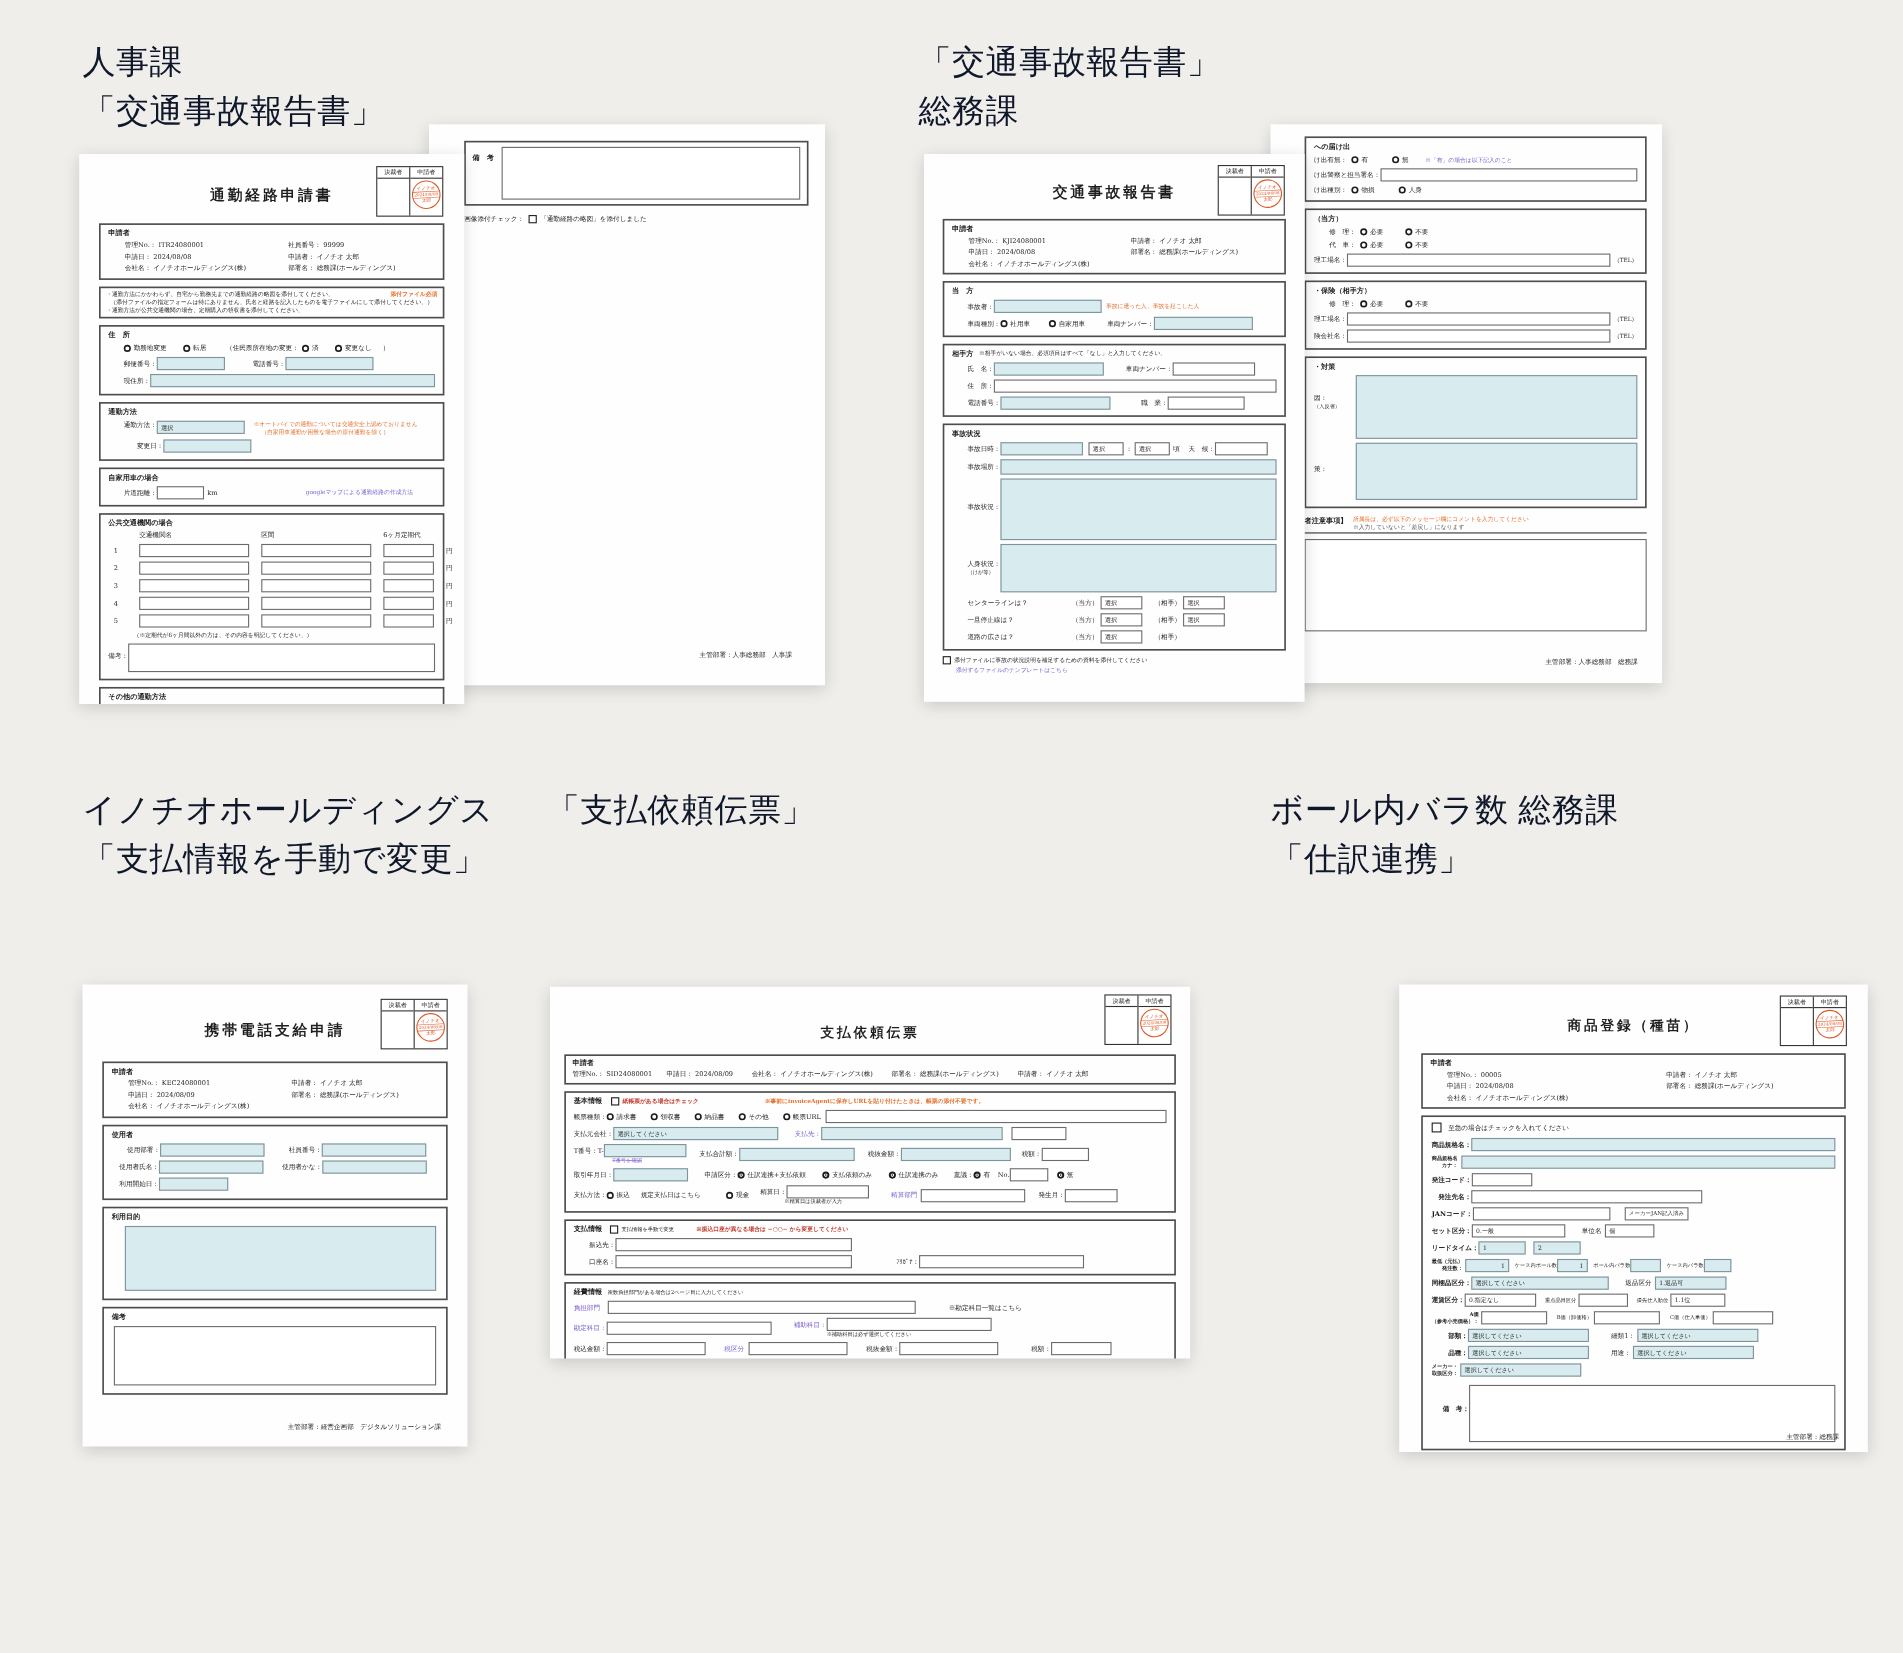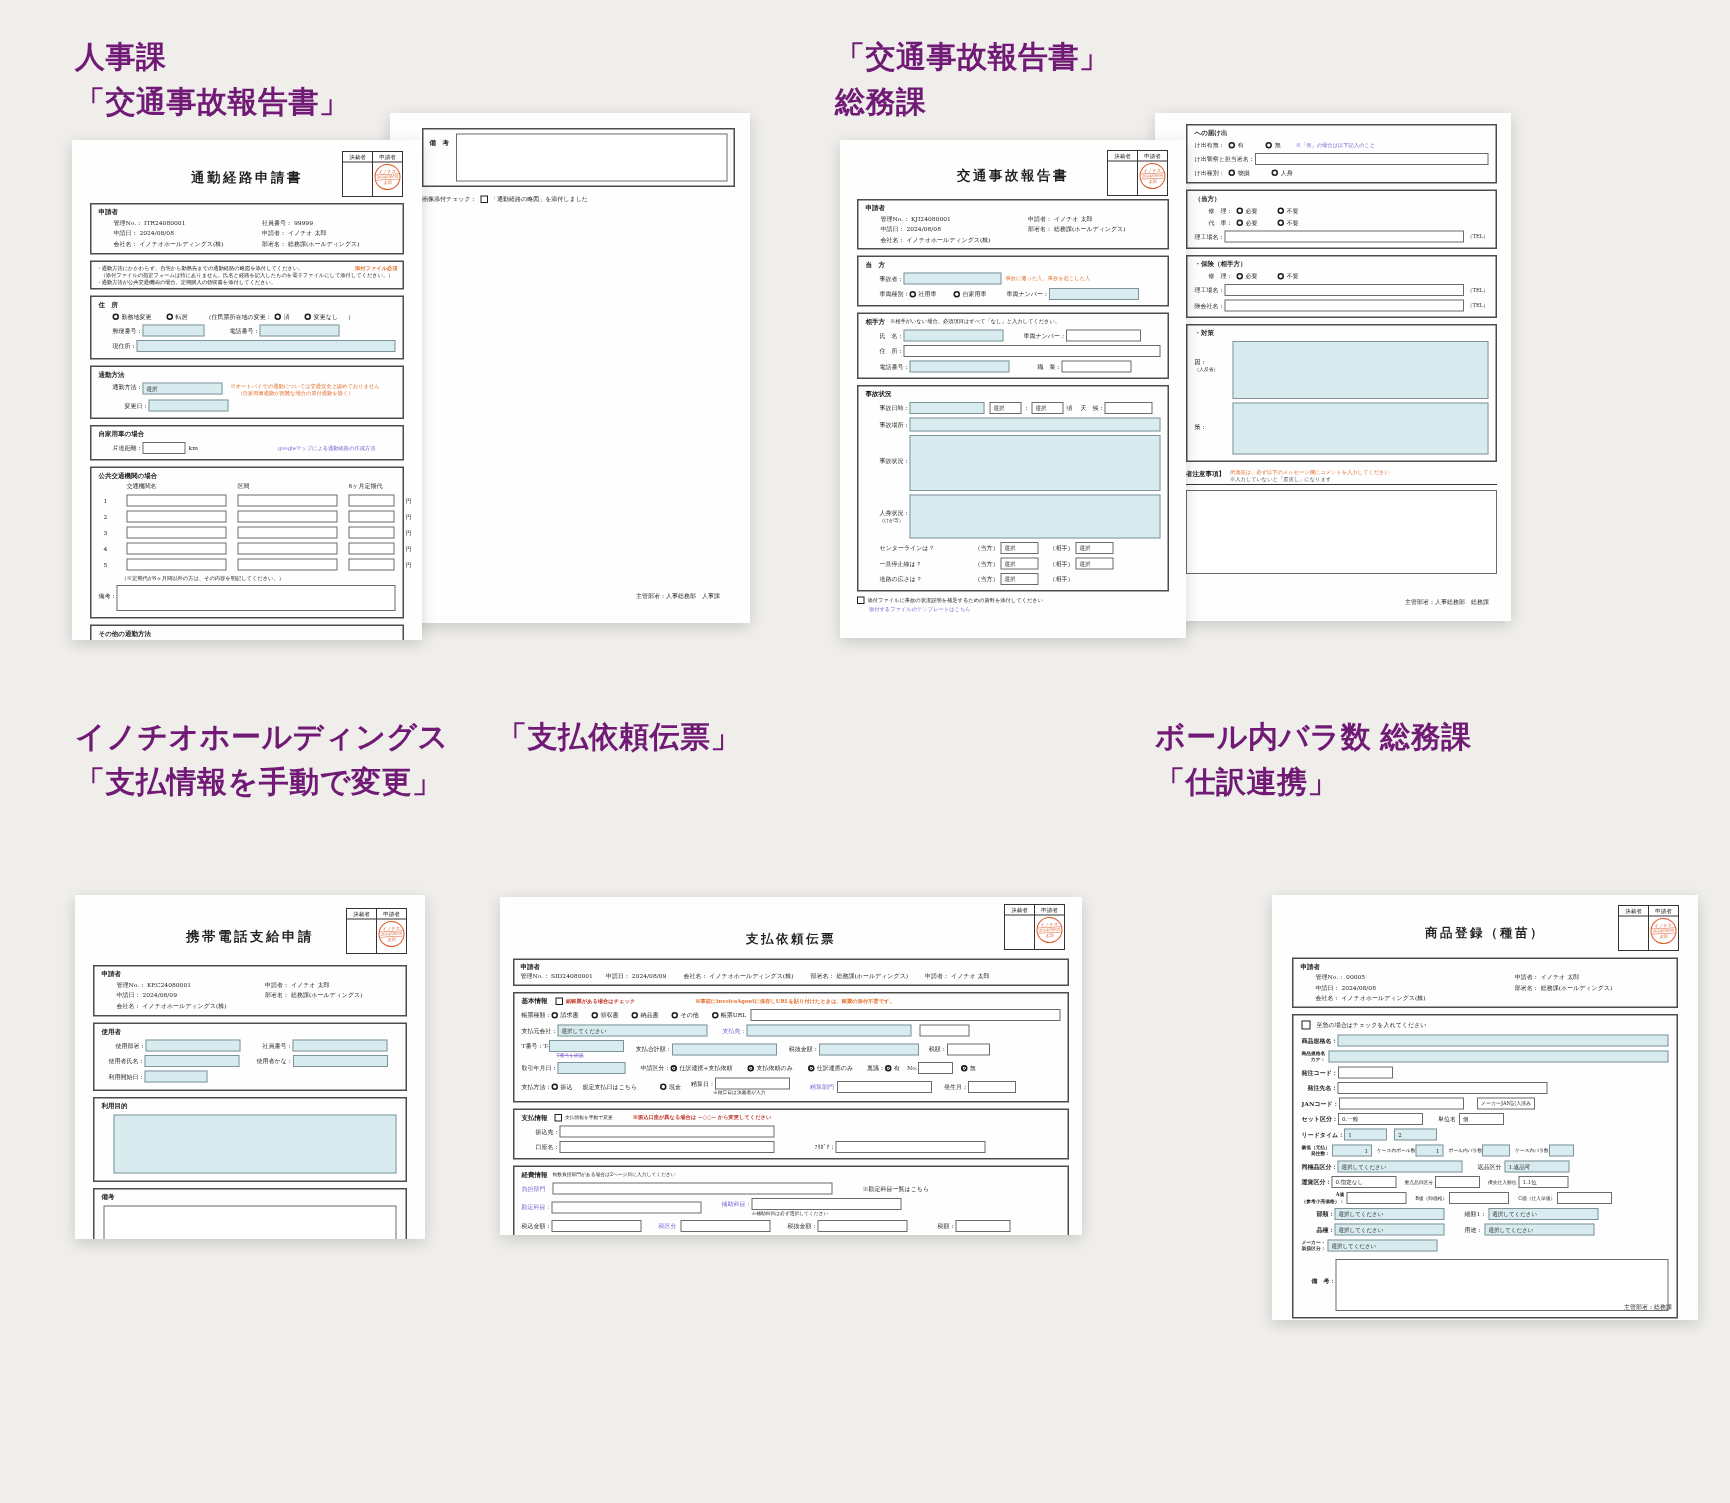--- a/index.html
+++ b/index.html
@@ -1,18 +1,18 @@
 <!DOCTYPE html>
 <html><head>
 <meta charset="utf-8">
 <style>
 *{margin:0;padding:0;box-sizing:border-box}
 html,body{width:1730px;height:1503px}
 body{background:#efeeeb;position:relative;font-family:"Liberation Sans",sans-serif;overflow:hidden}
-.heading{position:absolute;font-size:30px;line-height:1.5;color:#701a75;font-weight:700;letter-spacing:.5px}
+.heading{position:absolute;font-size:30px;line-height:1.5;color:#0f172a;font-weight:400;letter-spacing:.5px}
 .sheet{position:absolute;background:#fefefe;box-shadow:0 4px 14px rgba(0,0,0,.16);overflow:hidden}
 .front{z-index:2}.back{z-index:1}
 .z{transform:scale(.5);transform-origin:0 0;font-family:"DejaVu Serif","Liberation Serif",serif;color:#1e1e1e;position:relative}
 .ttl{text-align:center;font-weight:700;letter-spacing:5px;font-size:27px}
 .ttl.sm2{font-size:25px}
 .box{border:3px solid #4d4d4d;margin-top:12px;padding:6px 14px;position:relative}
 .bh{font-weight:700;font-size:13px;white-space:nowrap}
 .row{display:flex;align-items:center;margin-top:7px}
 .lb{font-size:12px;white-space:nowrap}
 .sm{font-size:10.5px}.xs{font-size:9.5px}
@@ -450,21 +450,21 @@
       </div>
     </div>
     <div class="row" style="margin-top:10px">
       <span class="ck"></span>
       <span class="sm">添付ファイルに事故の状況説明を補足するための資料を添付してください</span>
     </div>
     <div class="sm pu" style="margin:4px 0 0 24px">添付するファイルのテンプレートはこちら</div>
   </div>
 </div>
 
-<div class="sheet front" style="left:75px;top:895px;width:350px;height:344px">
+<div class="sheet front" style="left:75px;top:895px;width:350px;height:420px">
   <div class="z" style="width:700px;height:840px;padding:22px 36px">
     <div class="ttl" style="margin-top:42px">携帯電話支給申請</div>
     <div class="stampbox" style="right:36px;top:26px">
       <div class="sbc">
           <div class="sbh">決裁者</div>
           <div class="sbb"></div>
         </div>
       <div class="sbc">
           <div class="sbh">申請者</div>
         <div class="sbb">

